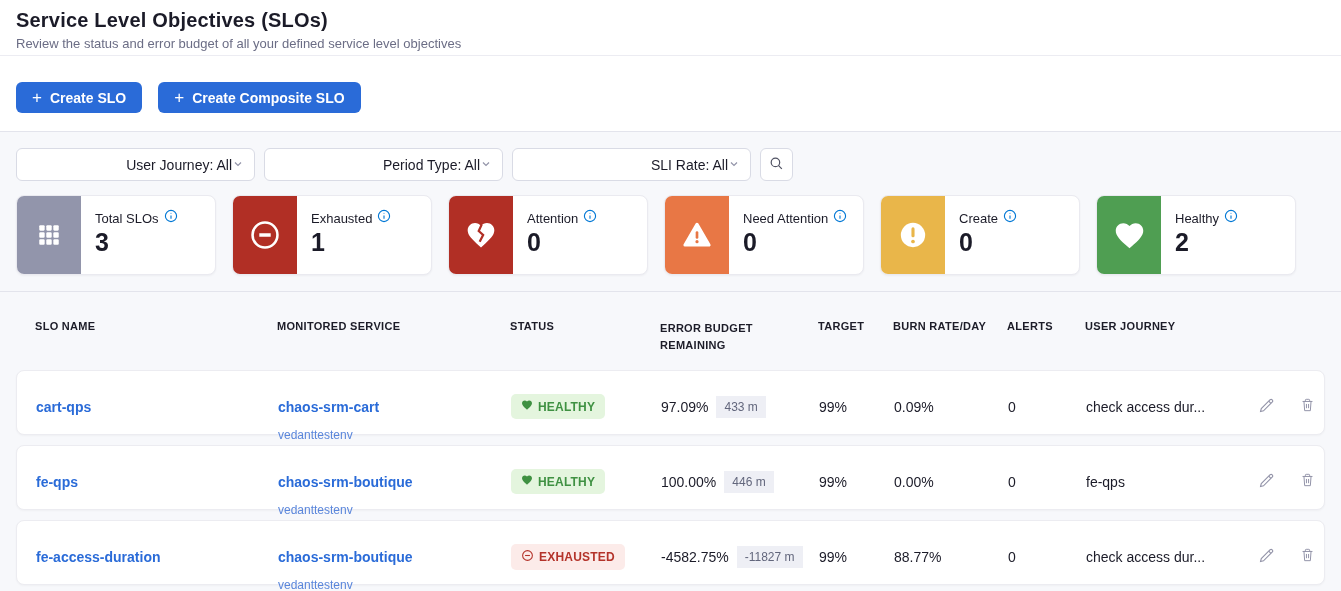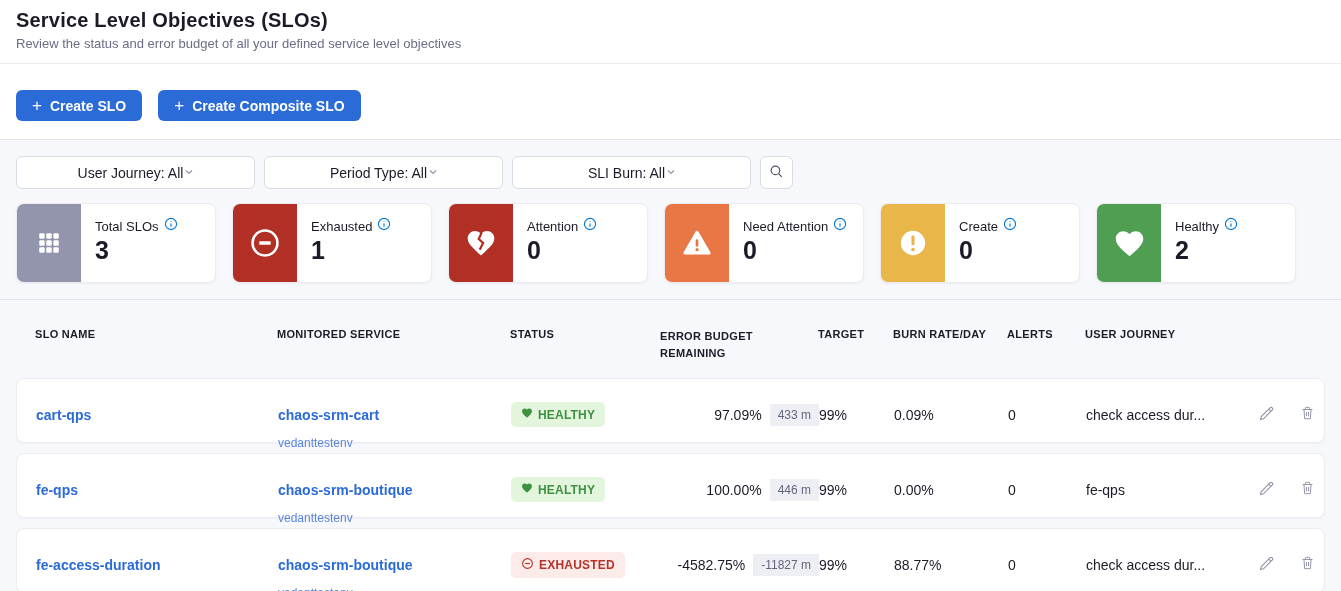--- a/index.html
+++ b/index.html
@@ -1,35 +1,35 @@
 <!DOCTYPE html>
 <html><head>
 <meta charset="utf-8">
 <style>
   * { margin:0; padding:0; box-sizing:border-box; }
   html,body { width:1341px; height:591px; overflow:hidden;
     font-family:"Liberation Sans", sans-serif; background:#f7f8fb; color:#1b1b28; }
 
   
-  .page-header { background:#fff; padding:9px 16px 0 16px; height:64px; border-bottom:1px solid #ececf2; }
+  .page-header { background:#fff; padding:9px 16px 0 16px; height:56px; border-bottom:1px solid #ececf2; }
   .page-title { font-size:20px; font-weight:700; letter-spacing:.2px; }
   .page-subtitle { font-size:13px; color:#6b6d85; margin-top:4px; }
 
   
   .toolbar { background:#fff; height:76px; padding:26px 16px 0 16px; border-bottom:1px solid #e3e4ec; display:flex; gap:16px; }
   .btn-primary { display:inline-flex; align-items:center; gap:8px; background:#2a6bd8; color:#fff;
     border:none; border-radius:6px; height:31px; padding:0 16px; font-size:14px; font-weight:700; cursor:pointer;
     font-family:"Liberation Sans", sans-serif; }
   .btn-plus { font-size:17px; font-weight:400; line-height:1; margin-top:-1px; }
 
   
   .filters-cards { border-bottom:1px solid #e3e4ec; }
   .filter-bar { padding:16px 16px 0 16px; display:flex; gap:9px; }
   .filter-select { width:239px; height:33px; background:#fff; border:1px solid #d9dbe5; border-radius:6px;
-    display:flex; align-items:center; justify-content:center; padding:0 10px 0 12px; font-size:14px; cursor:pointer; }
+    display:flex; align-items:center; justify-content:flex-end; padding:0 10px 0 12px; font-size:14px; cursor:pointer; }
   .search-btn { width:33px; height:33px; background:#fff; border:1px solid #d9dbe5; border-radius:6px;
     display:flex; align-items:center; justify-content:center; cursor:pointer; }
 
   .cards { padding:14px 16px 16px 16px; display:flex; gap:16px; }
   .stat-card { width:200px; height:80px; background:#fff; border:1px solid #eaeaf0; border-radius:8px;
     display:flex; overflow:hidden; box-shadow:0 1px 2px rgba(40,41,61,.05); cursor:pointer; }
   .stat-icon { width:64px; height:100%; flex:none; display:flex; align-items:center; justify-content:center; }
   .stat-body { padding:13px 0 0 14px; }
   .stat-label { font-size:13px; color:#1b1b28; display:flex; align-items:flex-end; gap:5px; }
   .stat-value { font-size:25px; font-weight:700; margin-top:2px; letter-spacing:.5px; }
@@ -44,21 +44,21 @@
   .row-card { background:#fff; border:1px solid #ececf1; border-radius:8px; height:65px; margin-bottom:10px;
     display:grid; grid-template-columns:242px 233px 150px 158px 75px 114px 78px 171px 1fr;
     align-items:center; padding-left:19px; box-shadow:0 1px 2px rgba(40,41,61,.04); }
   .slo-link { color:#2a6bd8; font-size:14px; font-weight:700; text-decoration:none; cursor:pointer; }
   .svc-name { color:#2a6bd8; font-size:14px; font-weight:700; cursor:pointer;margin-top:28px; }
   .svc-env { color:#5a86db; font-size:12px; margin-top:13px; cursor:pointer; }
   .badge { display:inline-flex; align-items:center; gap:5px; border-radius:5px; padding:5px 10px;
     font-size:12px; font-weight:700; letter-spacing:.2px; }
   .badge-healthy { background:#e4f5de; color:#3f9142; }
   .badge-exhausted { background:#fcebe9; color:#b4332a; }
-  .budget-cell { display:flex; align-items:center; gap:8px; font-size:14px;justify-content:flex-end; }
+  .budget-cell { display:flex; align-items:center; gap:8px; font-size:14px; }
   .chip { background:#eeeff5; color:#62667c; font-size:12px; border-radius:0; padding:4px 8px; white-space:nowrap; }
   .num { font-size:14px; }
   .journey { font-size:14px; white-space:nowrap; overflow:hidden; }
   .actions-cell { display:flex; align-items:center; justify-content:flex-end; gap:23px; padding-right:22px; }
   .icon-btn { background:none; border:none; cursor:pointer; display:flex; align-items:center; padding:0; }
 </style>
 </head>
 <body>
 
 <header class="page-header">
@@ -86,21 +86,21 @@
             <polyline points="4,6 8,10 12,6"></polyline>
           </svg></span>
     </div>
     <div class="filter-select">
       <span>Period Type: All</span>
       <span><svg width="12" height="12" viewBox="0 0 16 16" fill="none" stroke="#9293a8" stroke-width="1.6">
             <polyline points="4,6 8,10 12,6"></polyline>
           </svg></span>
     </div>
     <div class="filter-select">
-      <span>SLI Burn: All</span>
+      <span>SLI Rate: All</span>
       <span><svg width="12" height="12" viewBox="0 0 16 16" fill="none" stroke="#9293a8" stroke-width="1.6">
             <polyline points="4,6 8,10 12,6"></polyline>
           </svg></span>
     </div>
     <button class="search-btn">
       <span><svg width="17" height="17" viewBox="0 0 24 24" fill="none" stroke="#4f5162" stroke-width="1.7">
             <circle cx="10.5" cy="10.5" r="6"></circle>
             <line x1="15" y1="15" x2="19.5" y2="19.5"></line>
           </svg></span>
     </button>

